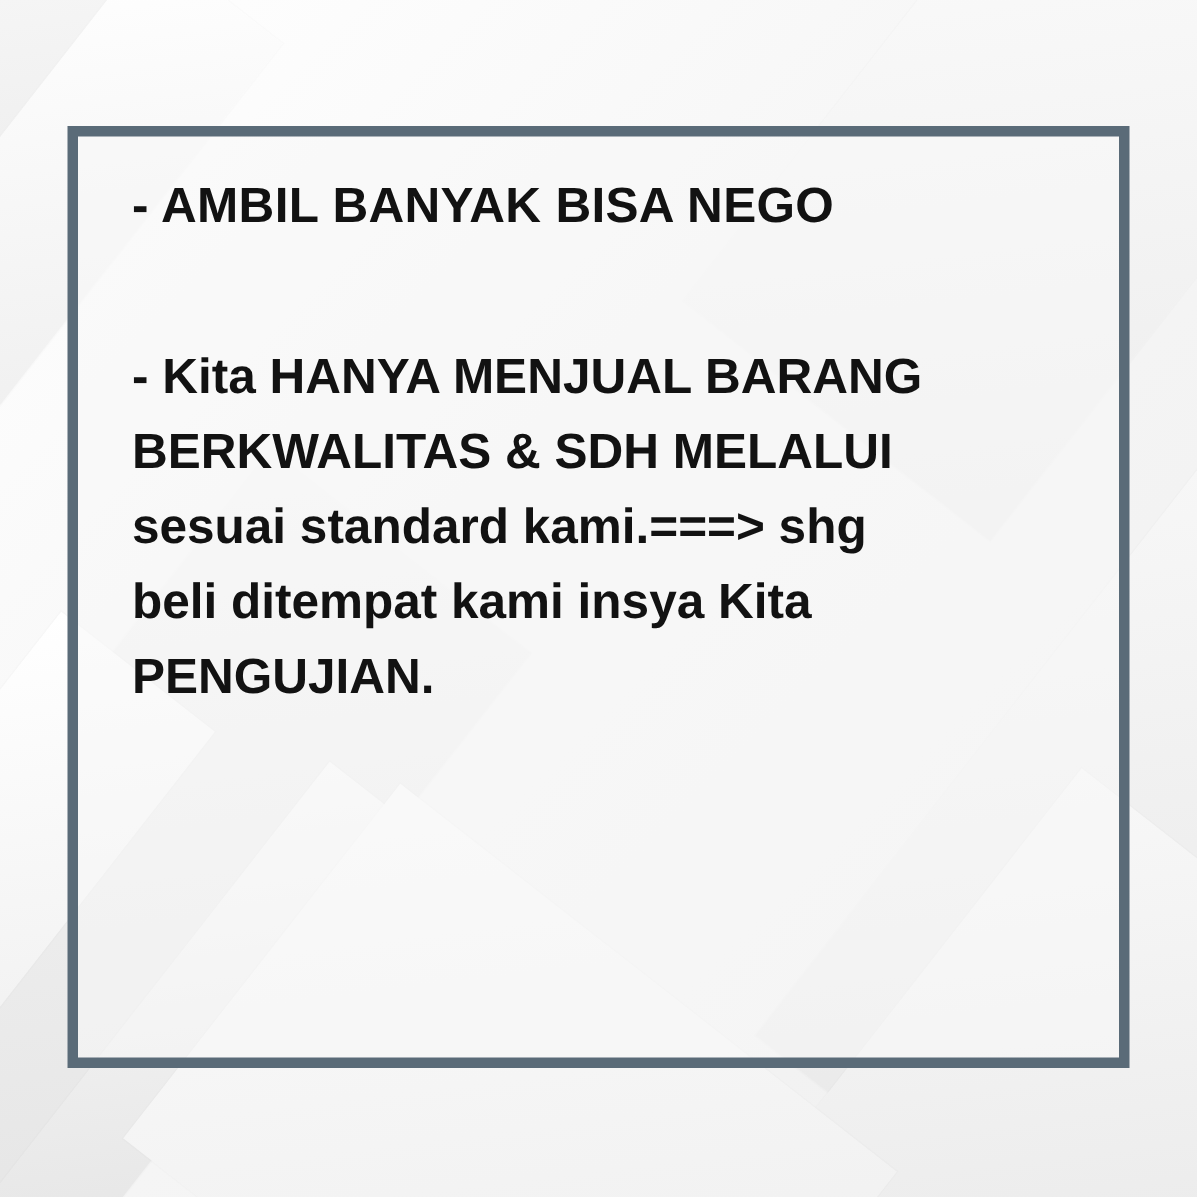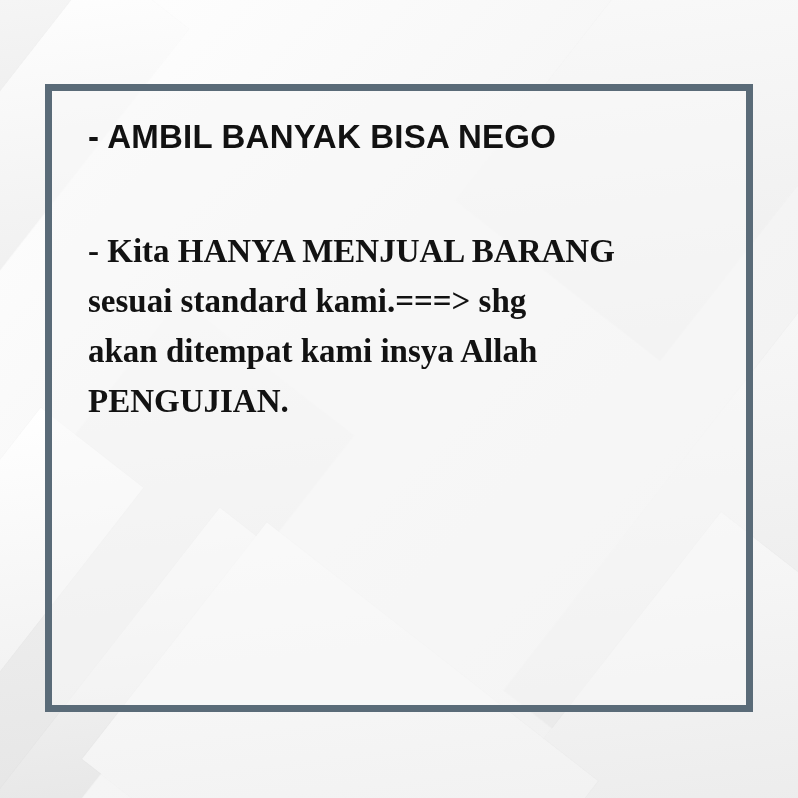--- a/index.html
+++ b/index.html
@@ -80,21 +80,20 @@
     margin: 70px 0 0 0;
     font-family: "Liberation Sans", sans-serif;
     font-weight: bold;
     font-size: 33px;
     line-height: 50px;
     color: #121212;
   }
   .para .ln {
     display: block;
     white-space: nowrap;
-    font-family: Liberation Serif, serif;
   }
 </style>
 </head>
 <body>
 
 <div class="poster">
 
   <div class="bg-layer"></div>
 
   <div class="streak s1"></div>
@@ -107,19 +106,20 @@
   <div class="streak s8"></div>
   <div class="streak s9"></div>
   <div class="streak s10"></div>
 
   <div class="frame"></div>
 
   <div class="content">
     <p class="line-head">- AMBIL BANYAK BISA NEGO</p>
     <div class="para">
       <span class="ln">- Kita HANYA MENJUAL BARANG</span>
+      <span class="ln">BERKWALITAS &amp; SDH MELALUI</span>
       <span class="ln">sesuai standard kami.===&gt; shg</span>
-      <span class="ln">akan ditempat kami insya Allah</span>
+      <span class="ln">beli ditempat kami insya Kita</span>
       <span class="ln">PENGUJIAN.</span>
     </div>
   </div>
 
 </div>
 
 </body></html>

